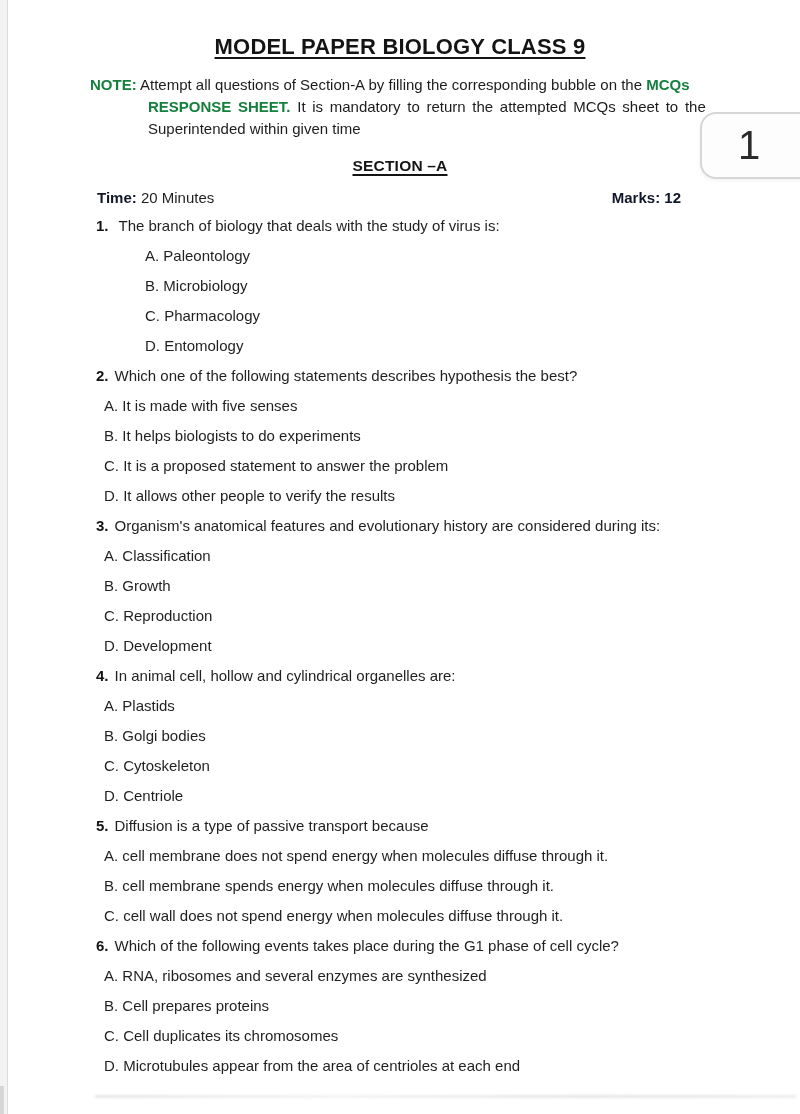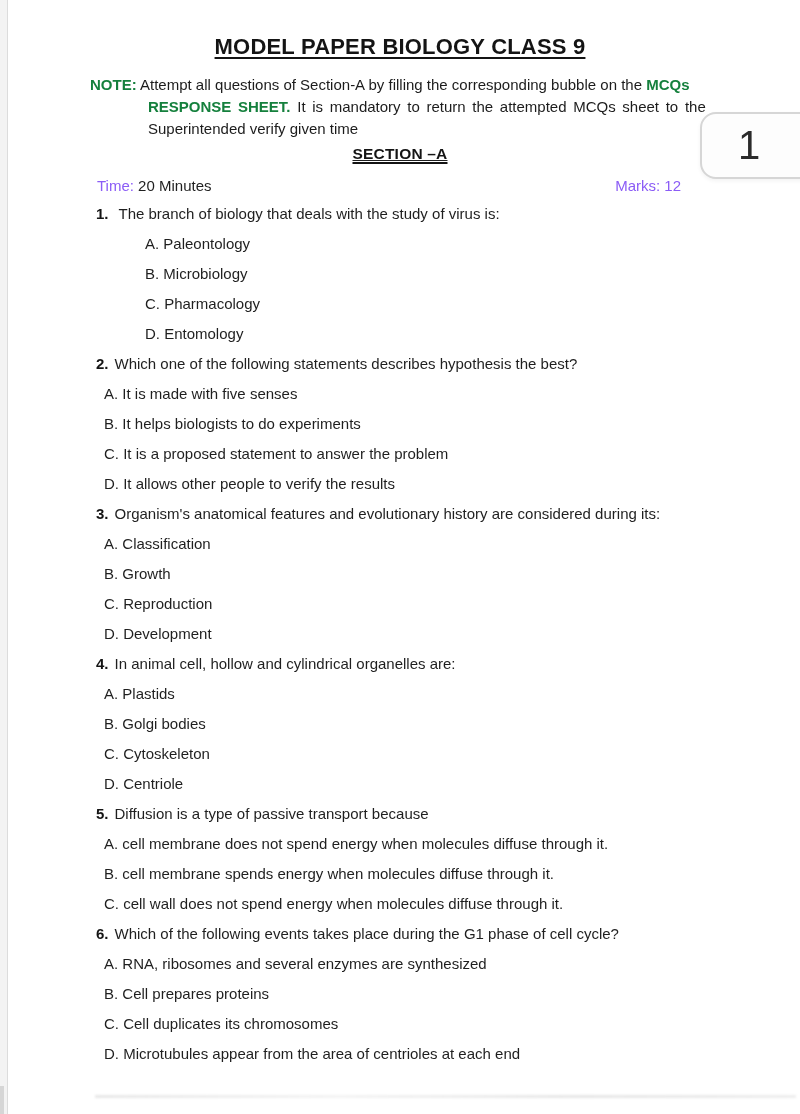--- a/index.html
+++ b/index.html
@@ -53,33 +53,33 @@
     letter-spacing:.2px;
     text-decoration:underline;
     text-decoration-thickness:2px;
     text-underline-offset:3px;
   }
   .note { margin:14px 84px 0 90px; line-height:22px; color:#1c1c1c; }
   .note-line { white-space:nowrap; }
   .note-indent { padding-left:58px; }
   .note-line2 { word-spacing:2.5px; }
   .note b { font-weight:bold; color:#15803d; }
-  .section-wrap { margin-top:4px; text-align:center; line-height:20px;text-decoration:underline; }
+  .section-wrap { margin-top:16px; text-align:center; line-height:20px; }
   .section-heading {
     font-weight:bold; font-size:15.5px; color:#141414;
     letter-spacing:.2px;
     text-decoration:underline;
     text-decoration-thickness:2px;
     text-underline-offset:3px;
   }
   .time-row {
     display:flex; justify-content:space-between;
     margin:12px 119px 0 97px; line-height:19px;
   }
-  .time-row b { font-weight:normal; color:#8b5cf6; }
+  .time-row b { font-weight:bold; color:#0f172a; }
   .questions { margin-top:4px; }
   .q-line { height:30px; line-height:30px; white-space:nowrap; }
   .q-head { padding-left:96px; }
   .q-num { font-weight:bold; color:#141414; margin-right:6px; }
   .q-opt { padding-left:104px; }
   .q1 .q-opt { padding-left:145px; }
   .q1 .q-num { margin-right:10px; }
 </style>
 </head>
 <body>
@@ -98,21 +98,21 @@
   </div>
 
   <div class="note">
     <div class="note-line">
       <b>NOTE:</b><span> Attempt all questions of Section-A by filling the corresponding bubble on the </span><b>MCQs</b>
     </div>
     <div class="note-line note-indent note-line2">
       <b>RESPONSE SHEET.</b><span> It is mandatory to return the attempted MCQs sheet to the</span>
     </div>
     <div class="note-line note-indent">
-      <span>Superintended verify given time</span>
+      <span>Superintended within given time</span>
     </div>
   </div>
 
   <div class="section-wrap">
     <span class="section-heading">SECTION –A</span>
   </div>
 
   <div class="time-row">
     <span><b>Time:</b><span> 20 Minutes</span></span>
     <b>Marks: 12</b>

